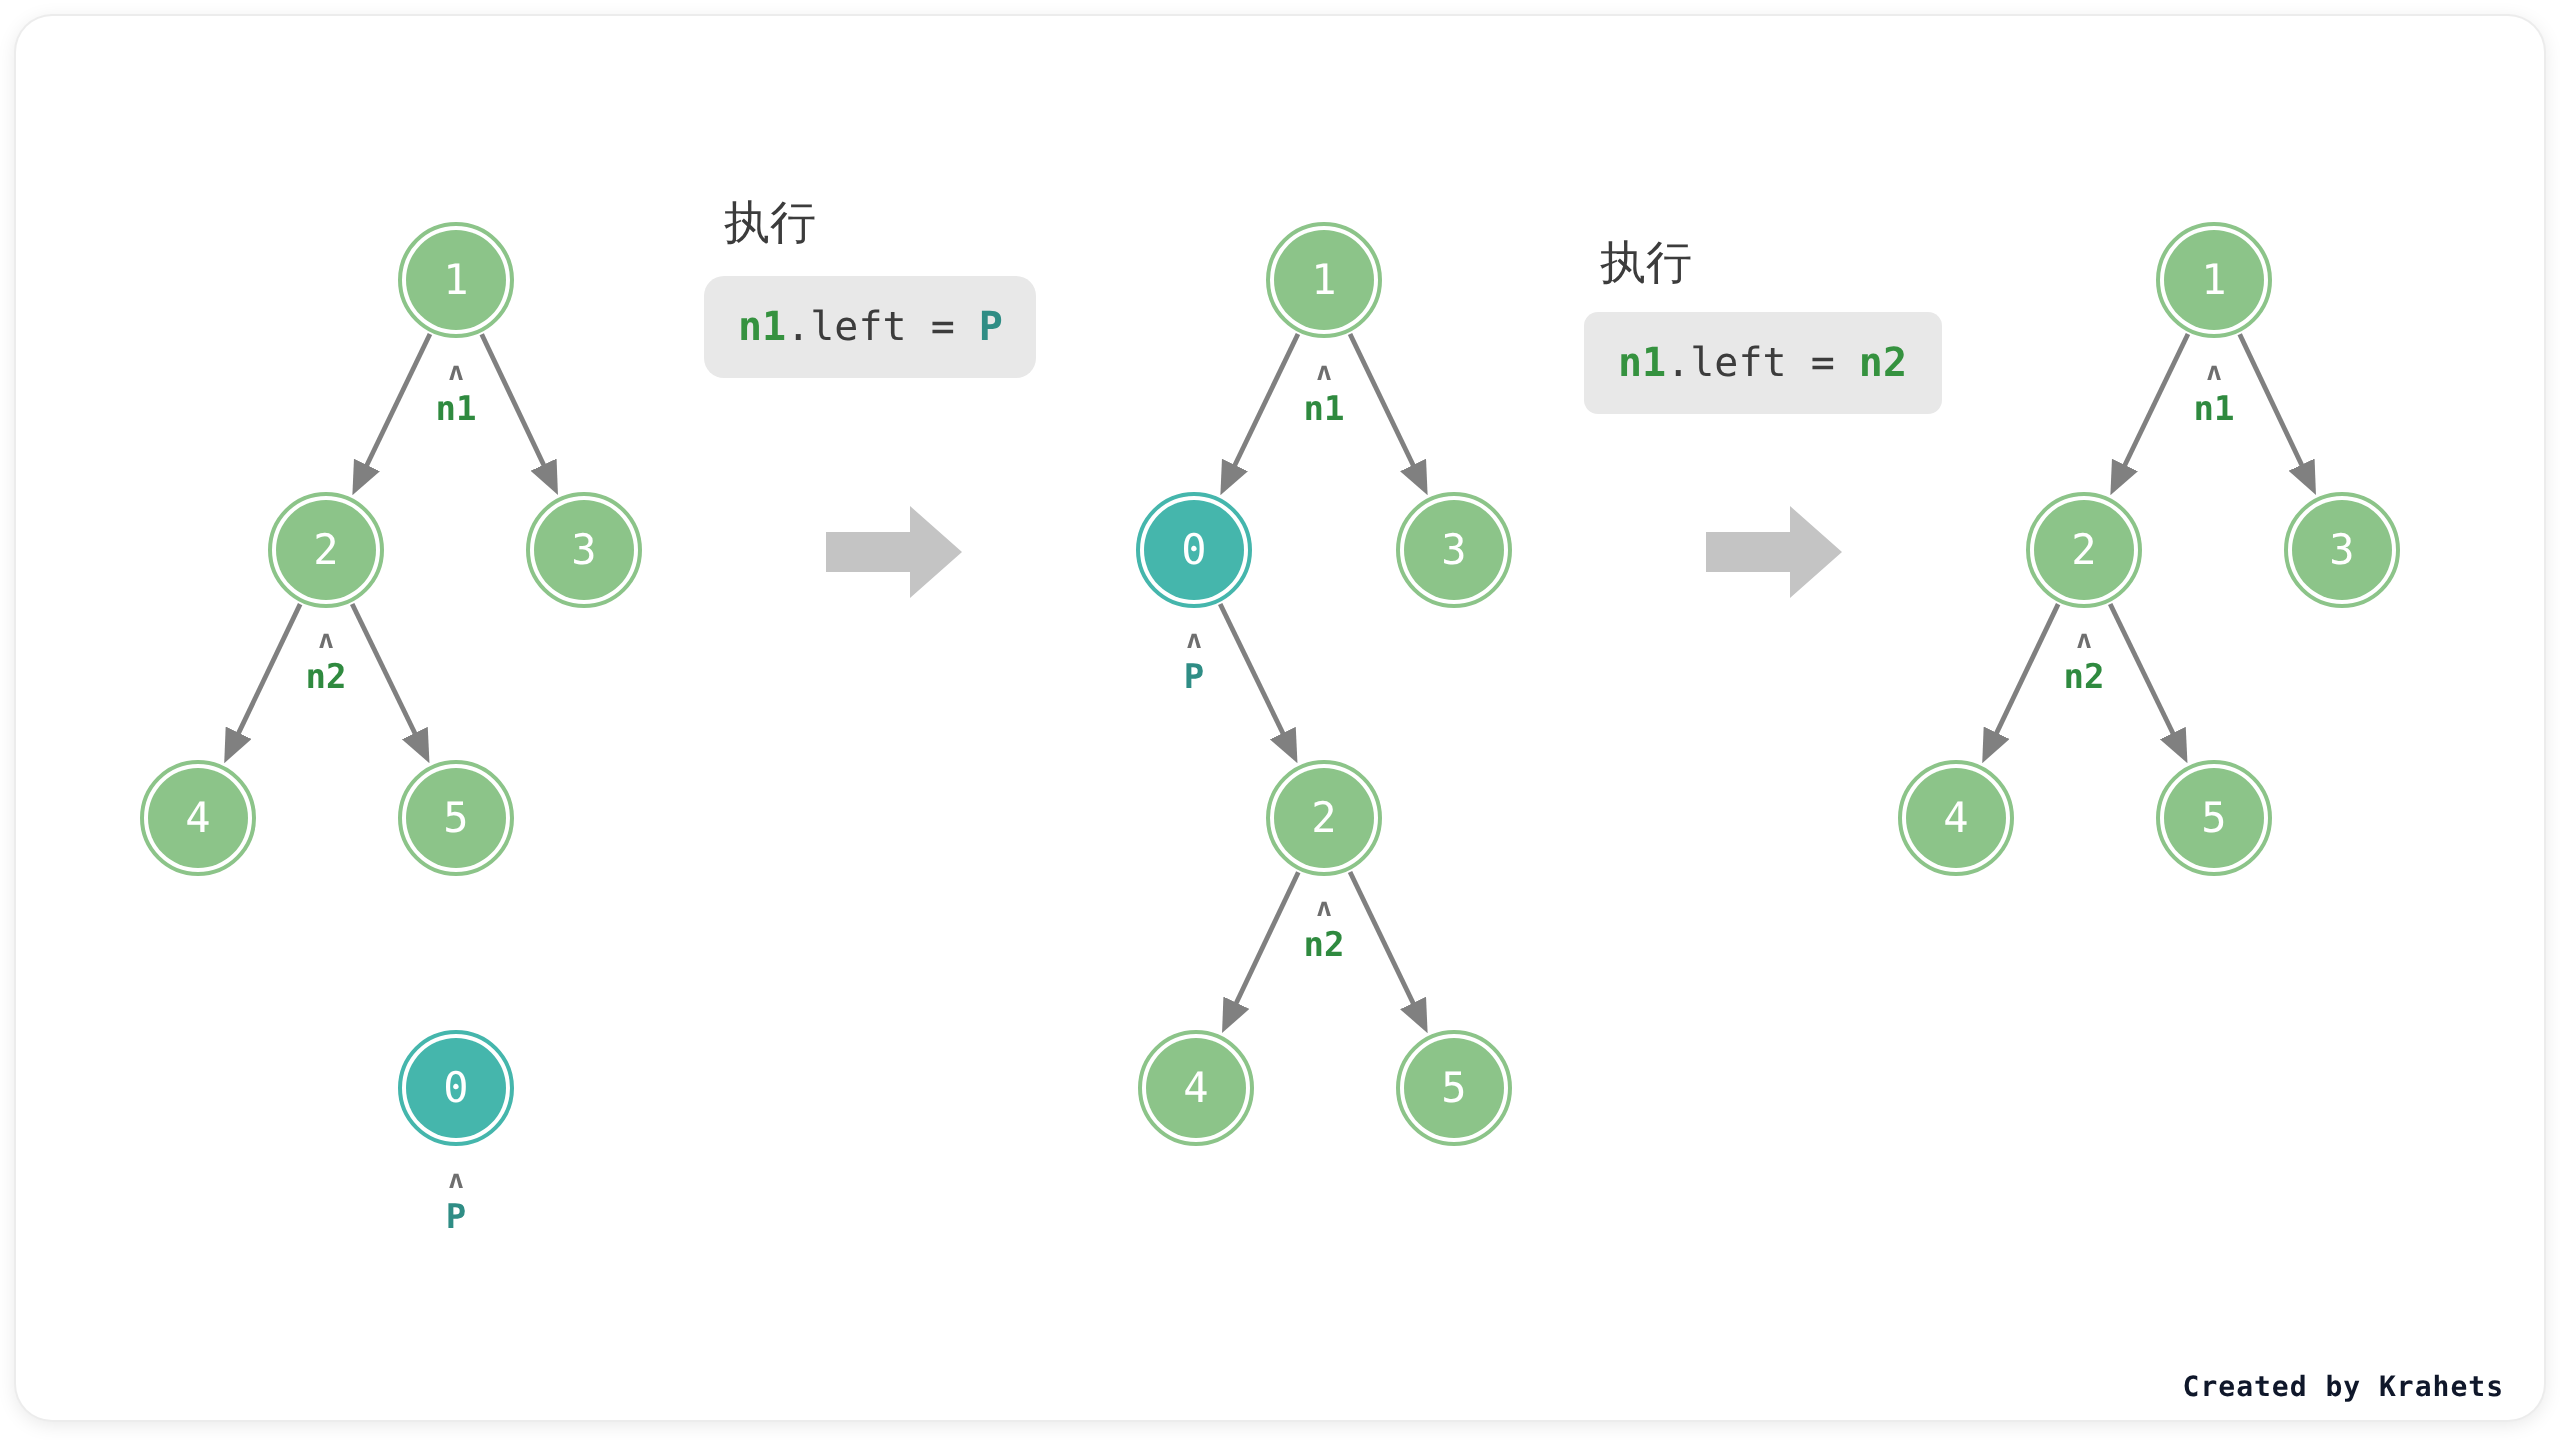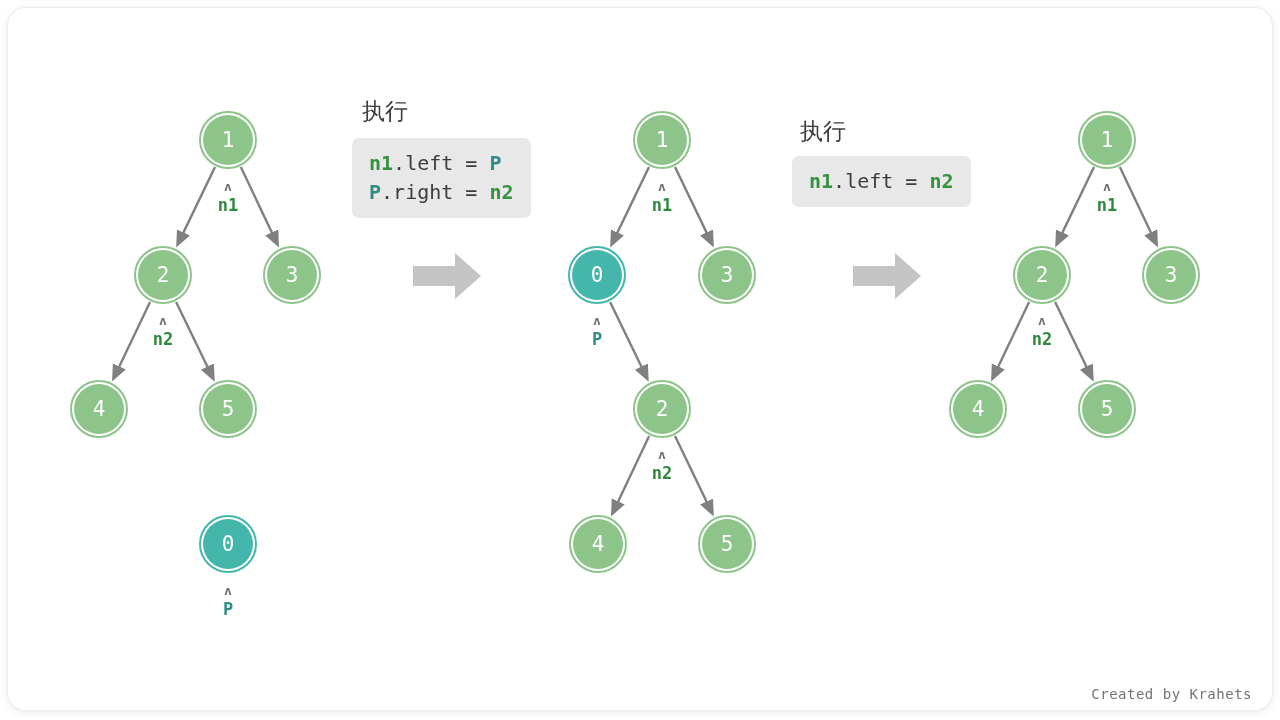--- a/index.html
+++ b/index.html
@@ -120,22 +120,23 @@
   
   .block-arrow { position: absolute; }
 
   
   #watermark {
     position: absolute;
     right: 28px;
     bottom: 18px;
     font-family: "DejaVu Sans Mono", "Liberation Mono", monospace;
     font-size: 14px;
-    color: #737373;
+    color: #0f172a;
     letter-spacing: 0.5px;
+    font-weight: bold;
   }
 </style>
 </head>
 <body>
 
 <div id="stage">
   <div id="card"></div>
 
   <svg id="edges" viewBox="0 0 1280 720" xmlns="http://www.w3.org/2000/svg">
     <defs>
@@ -242,21 +243,21 @@
         <span class="caret">ʌ</span>
         <span class="pname">n1</span>
       </div>
       <div class="ptr" style="left: 1007px; top: 316px;">
         <span class="caret">ʌ</span>
         <span class="pname">n2</span>
       </div>
     </div>
   <div id="steps-layer">
       <div class="step-title" style="left: 362px; top: 100px;">执行</div>
-      <div class="codebox" style="left: 352px; top: 138px;"><div><span class="n">n1</span><span class="plain">.left = </span><span class="p">P</span></div><div><span class="p">P</span><span class="plain">.right = </span><span class="n">n2</span></div></div>
+      <div class="codebox" style="left: 352px; top: 138px; border-radius: 10px;"><div><span class="n">n1</span><span class="plain">.left = </span><span class="p">P</span></div></div>
       <div class="step-title" style="left: 800px; top: 120px;">执行</div>
       <div class="codebox" style="left: 792px; top: 156px;"><div><span class="n">n1</span><span class="plain">.left = </span><span class="n">n2</span></div></div>
     </div>
   <div id="arrows-layer">
       <svg class="block-arrow" width="68" height="48" viewBox="0 0 68 48" style="left: 413px; top: 252px;">
         <path d="M0,14 L42,14 L42,1 L68,24 L42,47 L42,34 L0,34 Z" fill="#c4c4c4"></path>
       </svg>
       <svg class="block-arrow" width="68" height="48" viewBox="0 0 68 48" style="left: 853px; top: 252px;">
         <path d="M0,14 L42,14 L42,1 L68,24 L42,47 L42,34 L0,34 Z" fill="#c4c4c4"></path>
       </svg>

